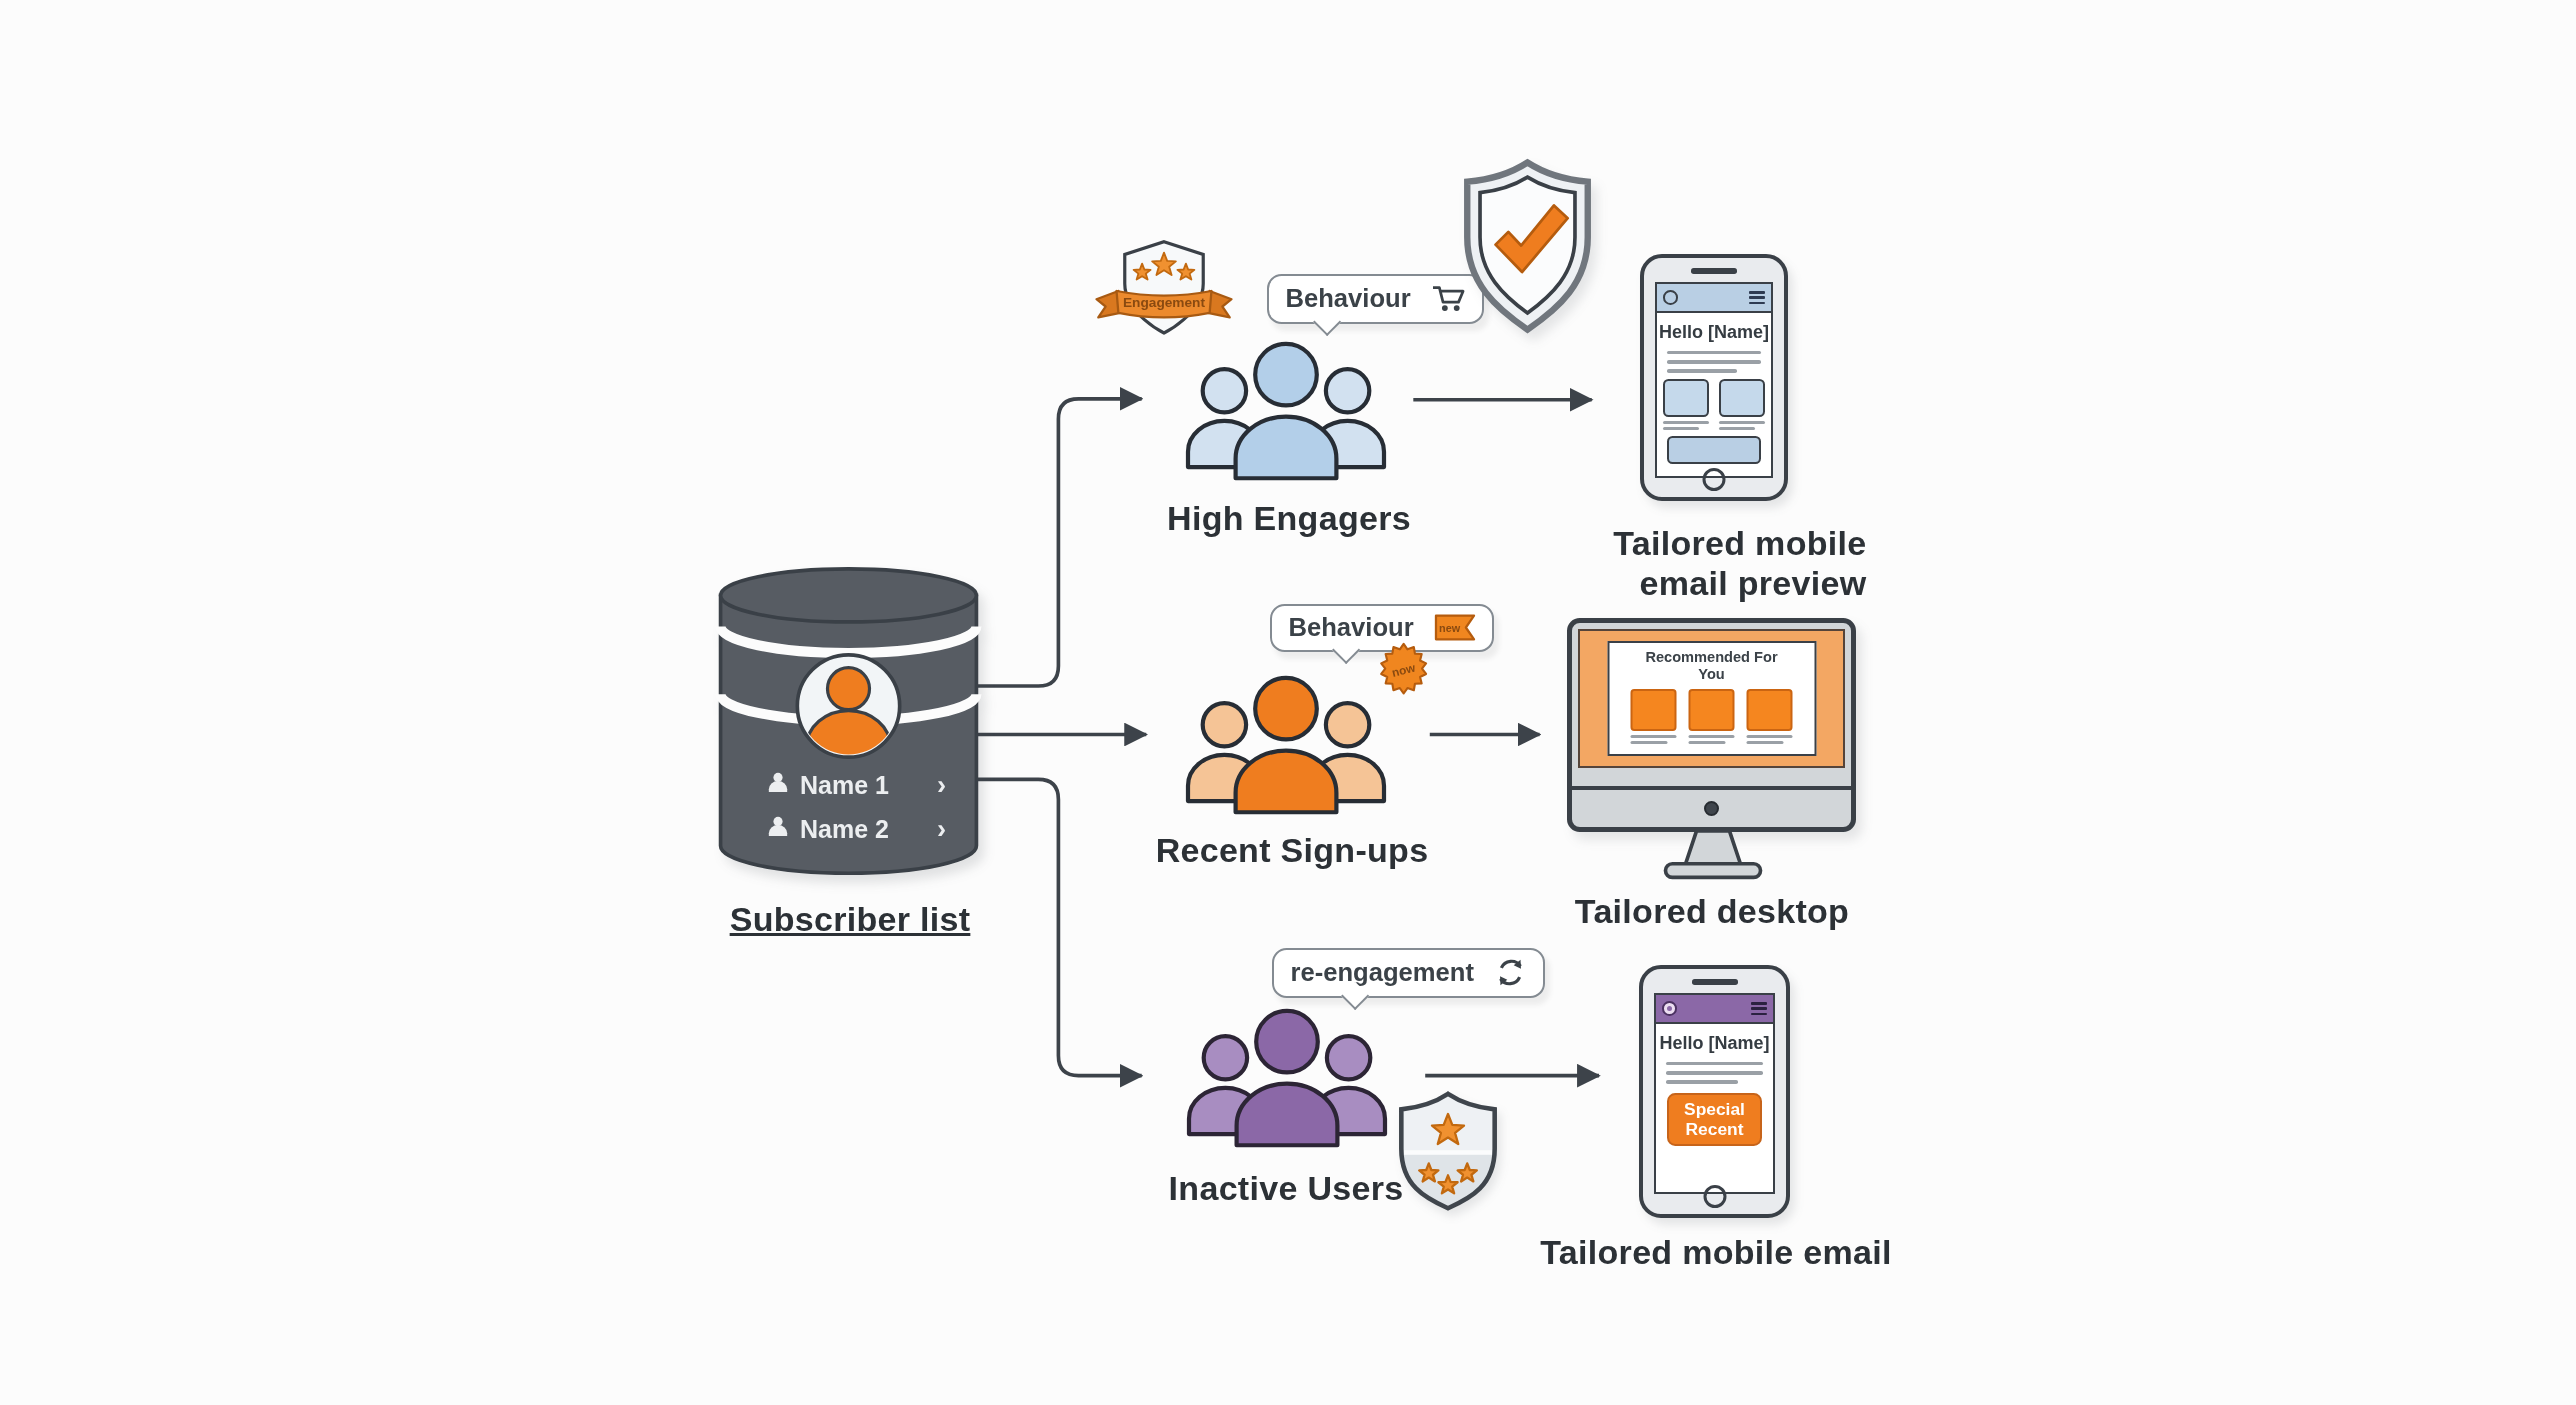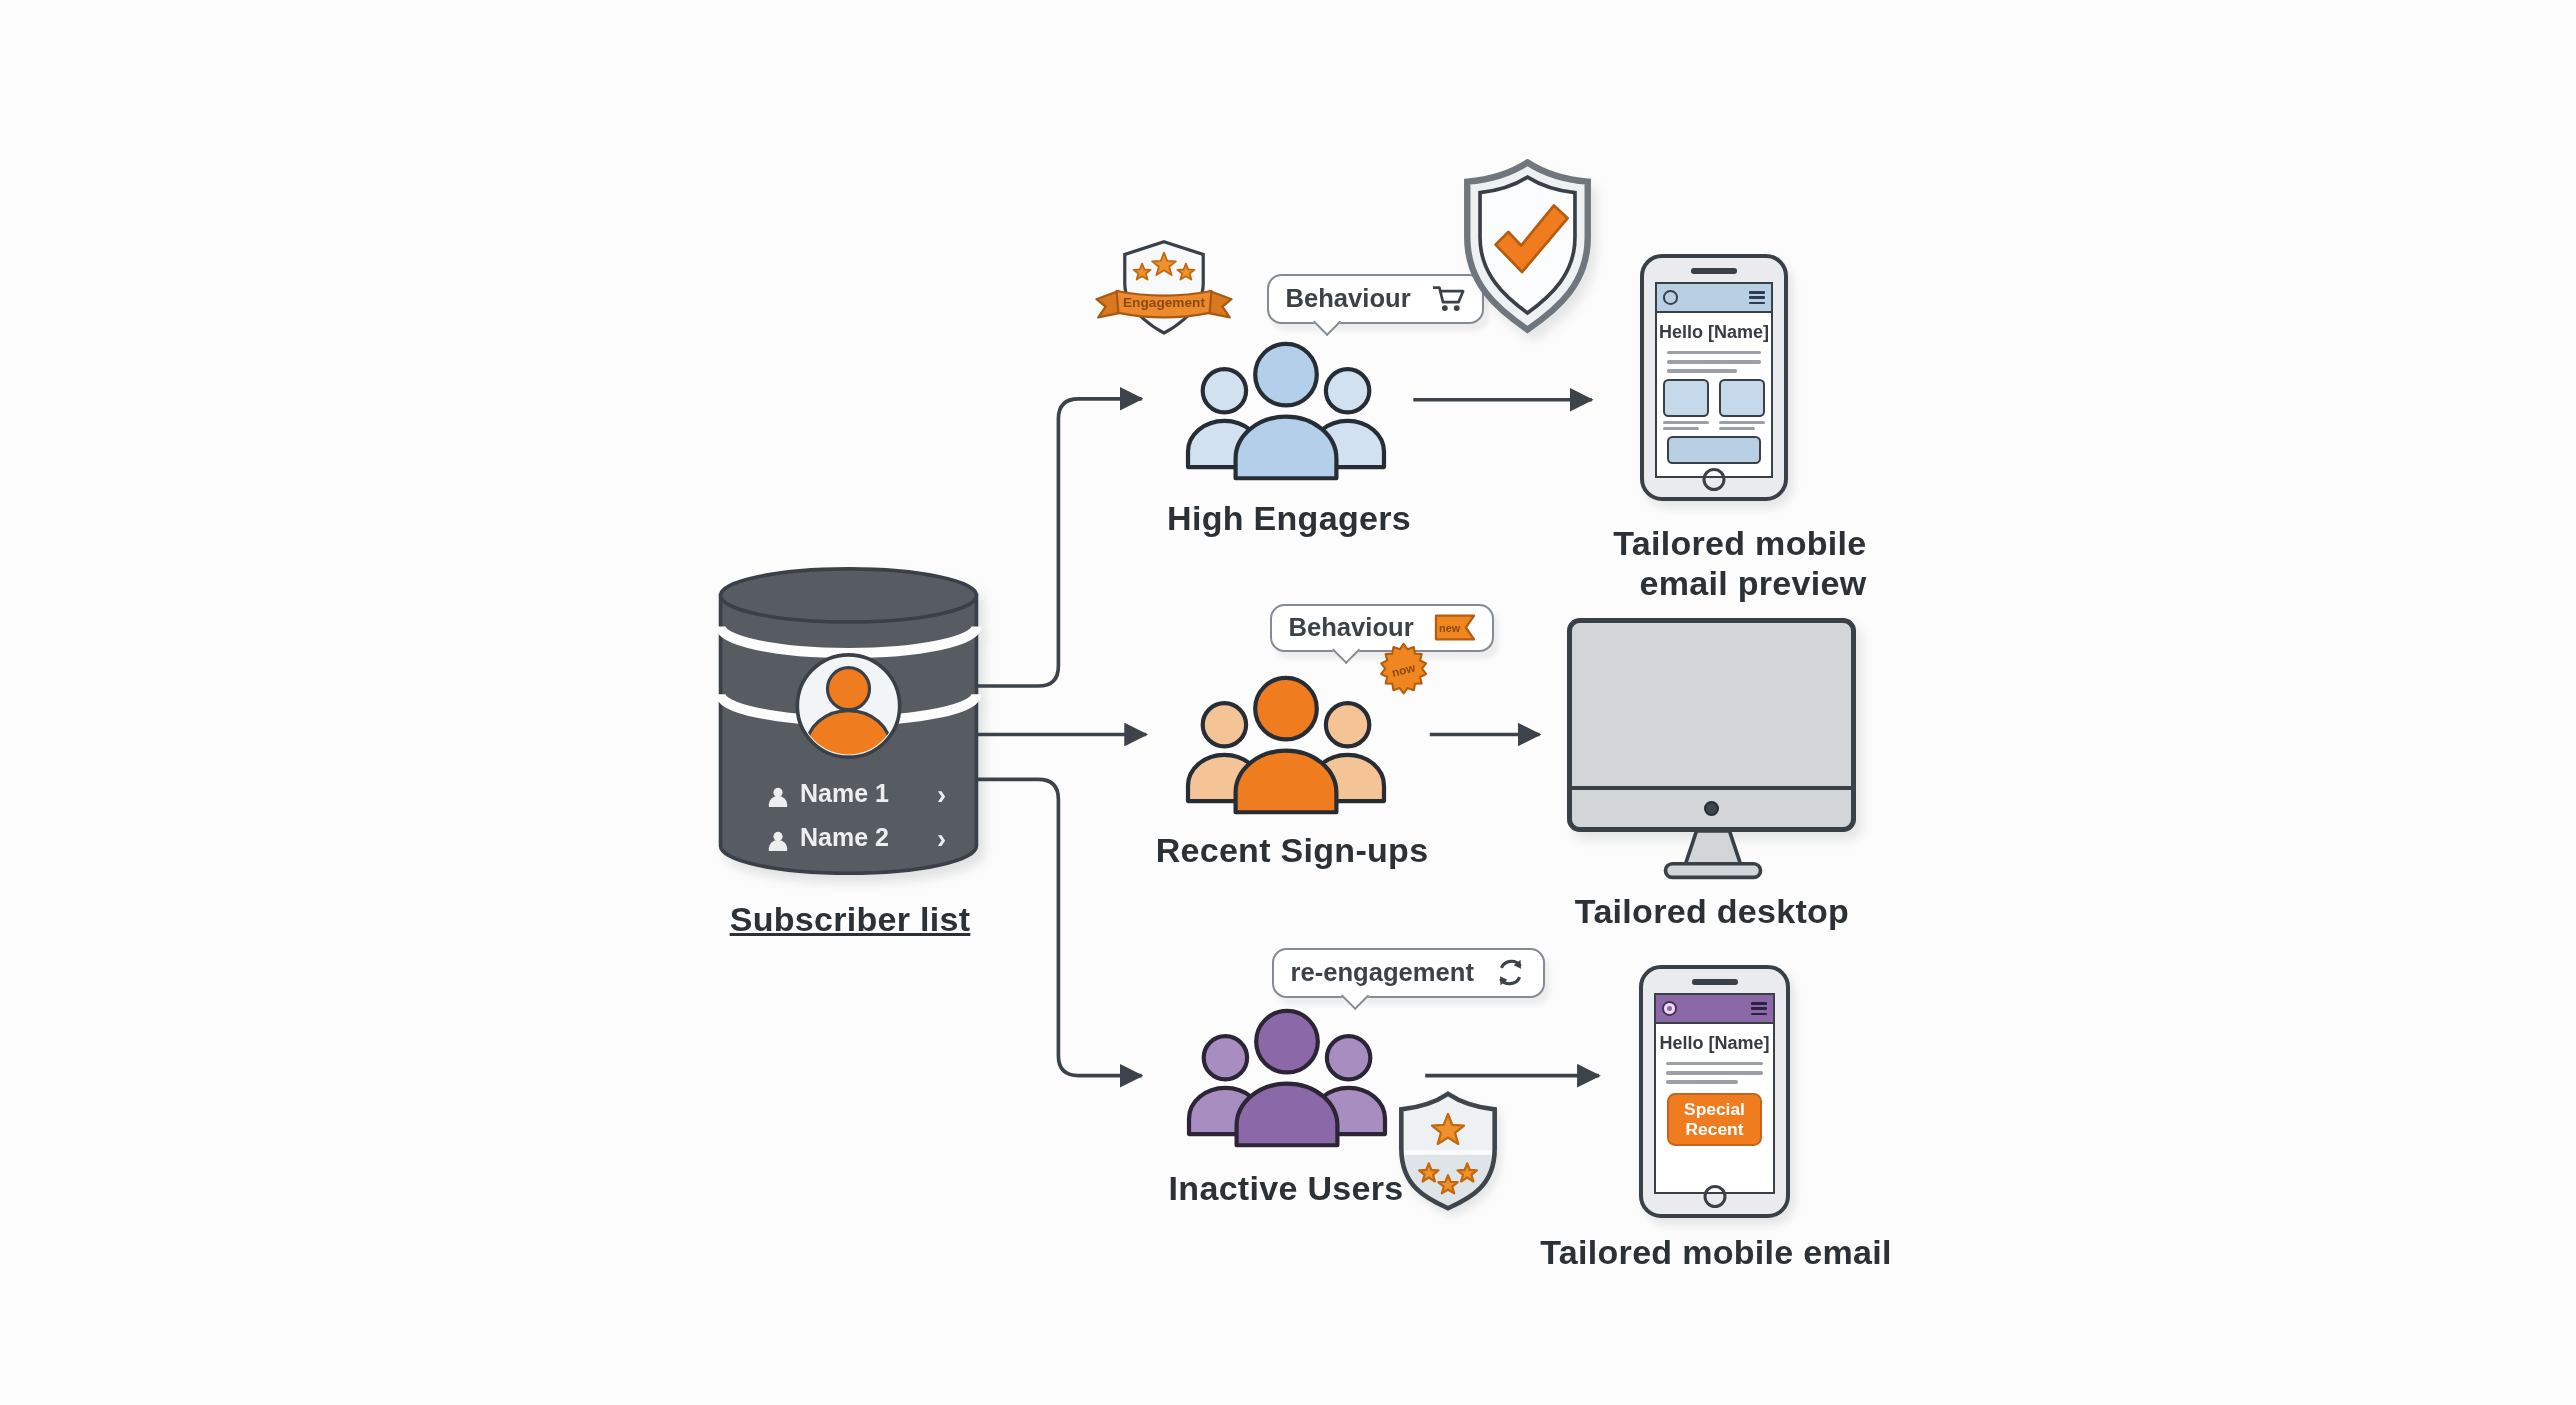--- a/index.html
+++ b/index.html
@@ -26,21 +26,21 @@
     box-shadow:4.6px 6.4px 5.5px rgba(60,65,70,.08);
   }
   .bubble .tail{
     position:absolute;bottom:-11px;left:48px;width:18.3px;height:18.3px;
     background:#fff;border-right:2.7px solid #848b92;border-bottom:2.7px solid #848b92;
     transform:rotate(45deg);
   }
 
   
   .db-rows{position:absolute;left:767px;top:771px;width:179px;}
-  .db-row{display:flex;align-items:flex-end;gap:11px;height:37px;margin-bottom:7.3px;}
+  .db-row{display:flex;align-items:flex-start;gap:11px;height:37px;margin-bottom:7.3px;}
   .db-row .nm{flex:1;font-size:25px;font-weight:600;color:#eceef0;}
   .db-row .chv{font-size:27.4px;font-weight:700;color:#eceef0;line-height:1;}
 
   
   .phone{
     position:absolute;background:#e9ebee;border:4.6px solid #3a4047;border-radius:22px;
     box-sizing:border-box;filter:drop-shadow(5.5px 7.3px 4.6px rgba(60,65,70,.12));
   }
   .speaker{position:absolute;top:10px;left:50%;transform:translateX(-50%);
     width:46px;height:5.5px;background:#3a4047;border-radius:2.7px;}
@@ -249,20 +249,42 @@
       <path d="M20,184 L20,162 A52,44 0 0 1 124,162 L124,184 Z" fill="#f5c496"></path>
       <circle cx="248" cy="75" r="31" fill="#f5c496"></circle>
       <path d="M196,184 L196,162 A52,44 0 0 1 300,162 L300,184 Z" fill="#f5c496"></path>
       <circle cx="160" cy="52" r="44" fill="#ef7d1f"></circle>
       <path d="M88,200 L88,172 A72,60 0 0 1 232,172 L232,200 Z" fill="#ef7d1f"></path>
     </g>
   </svg>
   <div class="lbl" style="left:1292px;top:831px;">Recent Sign-ups</div>
 
   <div class="monitor">
+    <div class="mon-screen">
+      <div class="mon-card">
+        <div class="mon-title">Recommended For You</div>
+        <div class="sqrow">
+          <div class="sqcol">
+              <div class="sq"></div>
+              <i></i>
+              <i></i>
+            </div>
+          <div class="sqcol">
+              <div class="sq"></div>
+              <i></i>
+              <i></i>
+            </div>
+          <div class="sqcol">
+              <div class="sq"></div>
+              <i></i>
+              <i></i>
+            </div>
+        </div>
+      </div>
+    </div>
     <div class="mon-bezel">
       <span class="cam"></span>
     </div>
   </div>
   <svg class="abs" style="left:1658px;top:829px" width="110" height="53" viewBox="0 0 120 58">
     <path d="M42,2 L78,2 L90,38 L30,38 Z" fill="#d2d6d9" stroke="#3a4047" stroke-width="4" stroke-linejoin="round"></path>
     <rect x="8" y="38" width="104" height="15" rx="7.5" fill="#d2d6d9" stroke="#3a4047" stroke-width="4"></rect>
   </svg>
   <div class="lbl" style="left:1712px;top:892px;">Tailored desktop</div>
 

